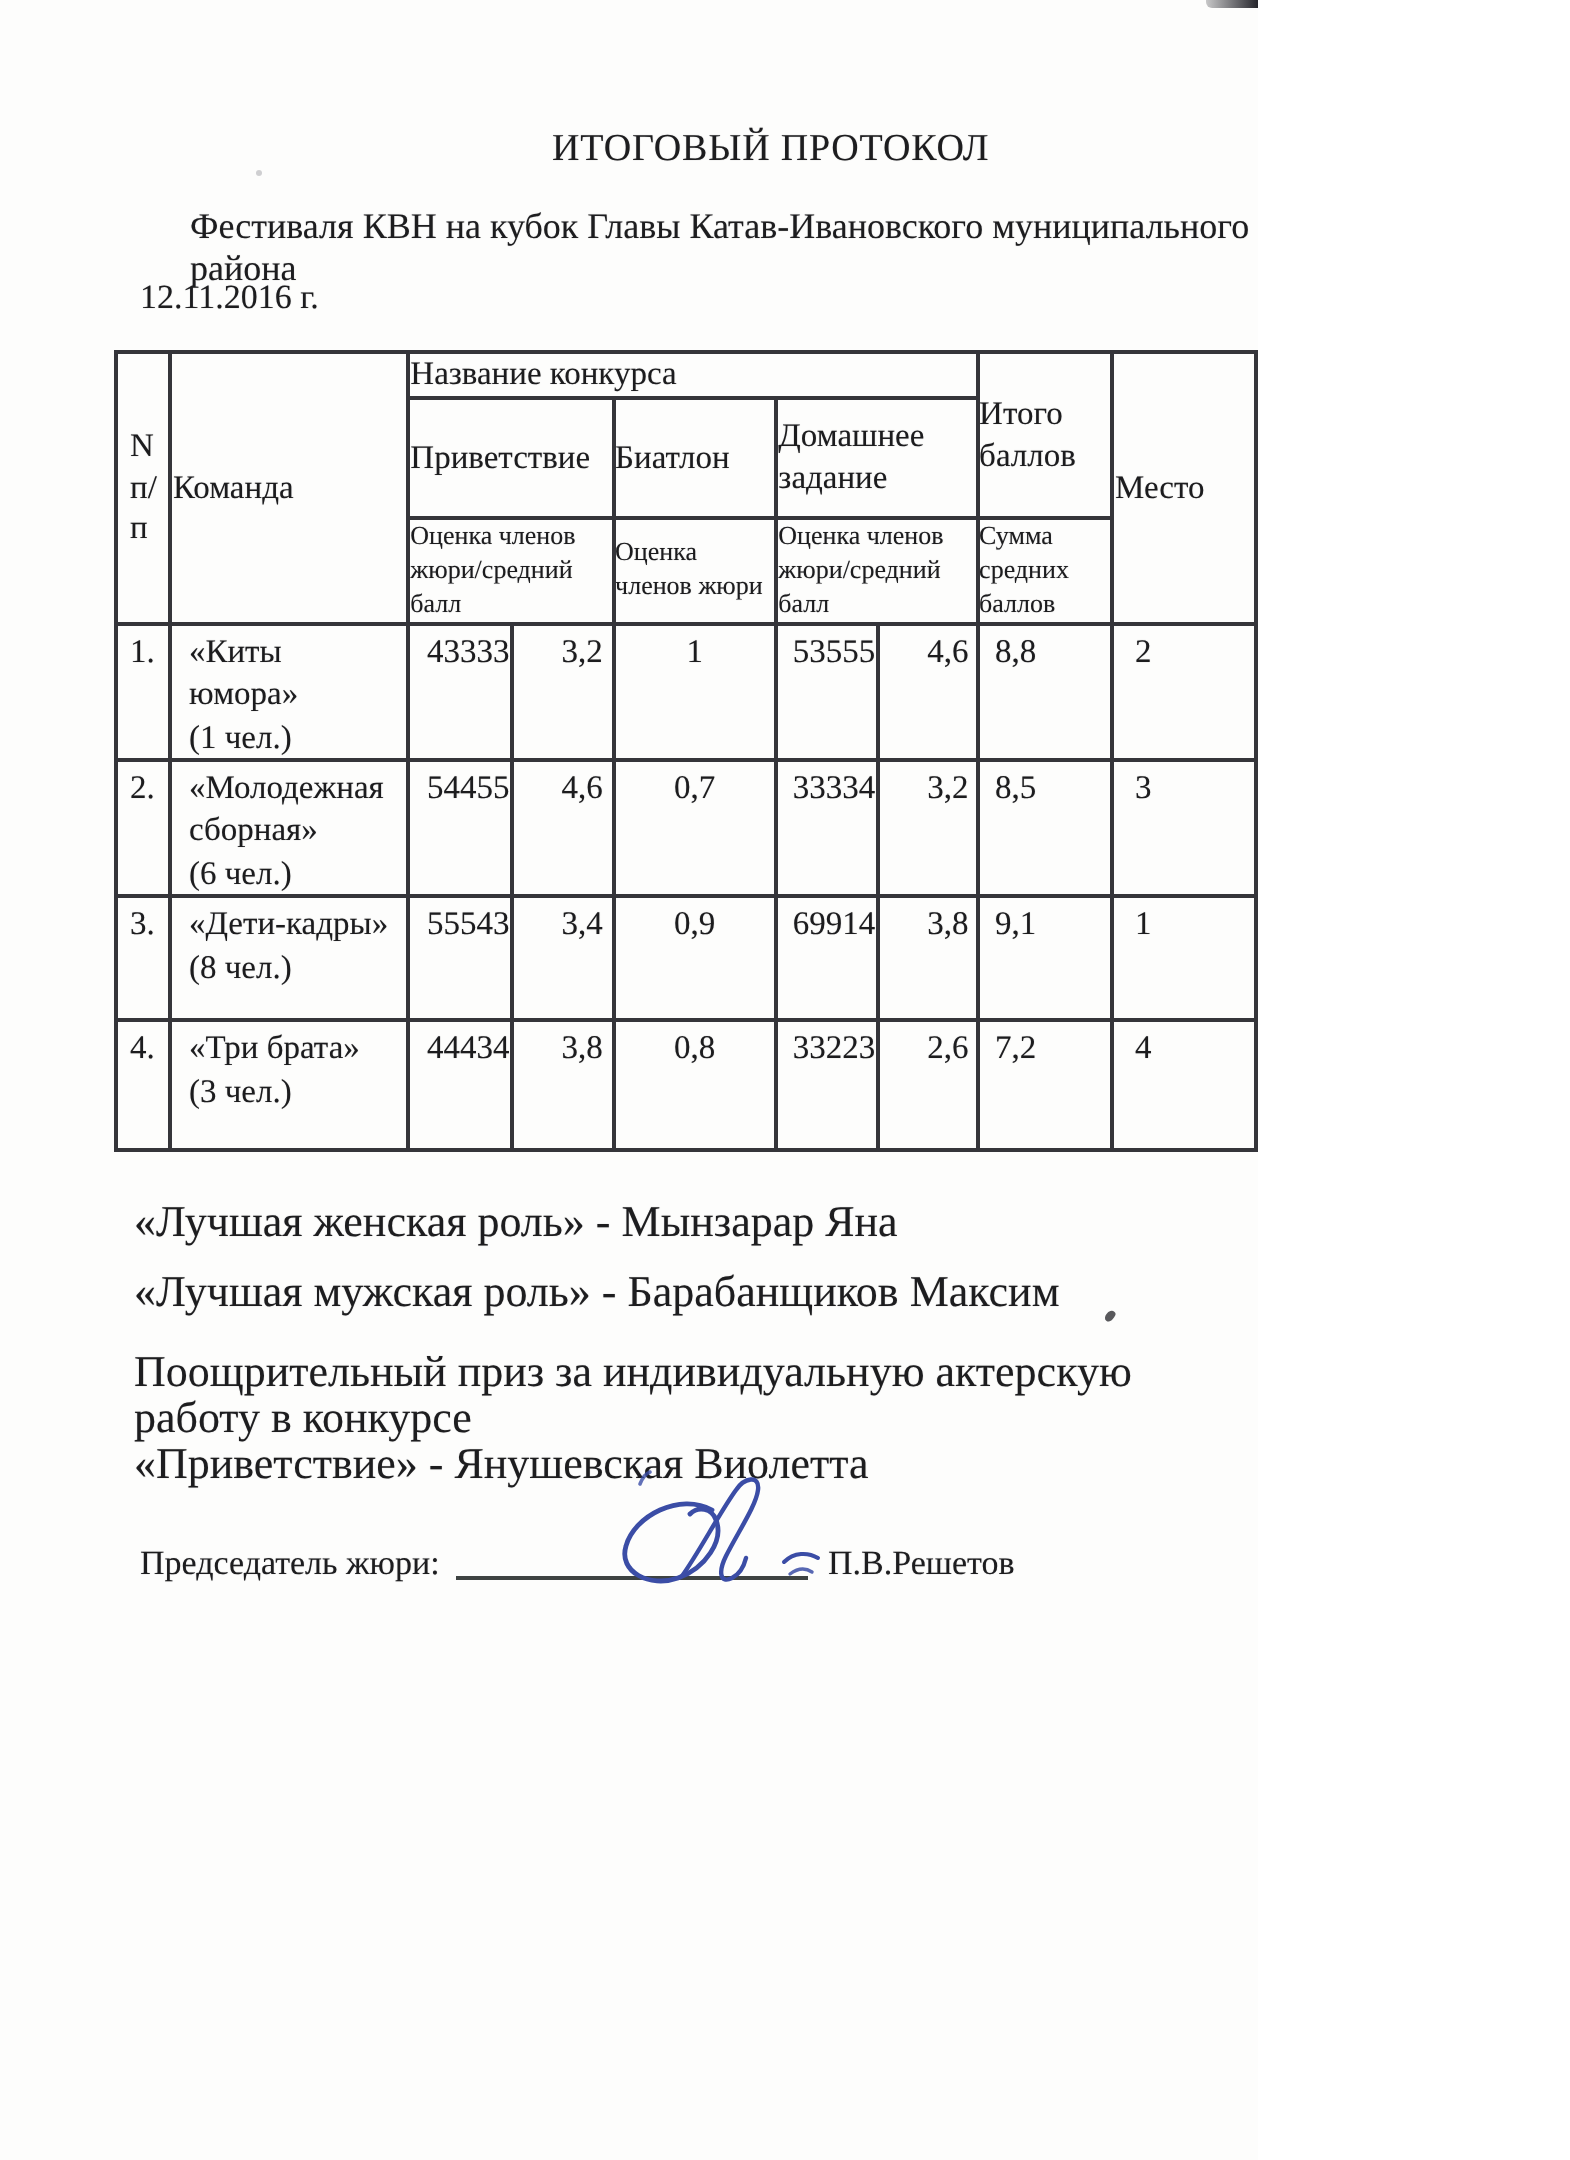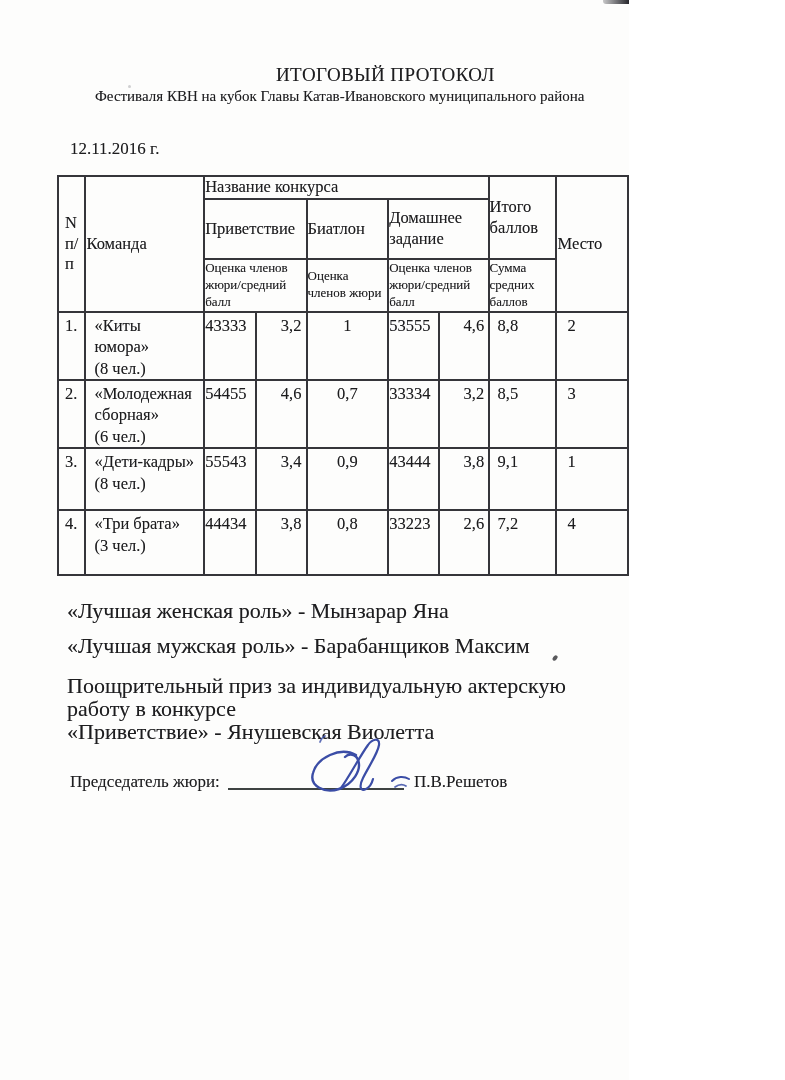--- a/index.html
+++ b/index.html
@@ -13,21 +13,21 @@
     position:relative;
     width:629px; height:1080px;
     background:#fdfdfc;
     overflow:hidden;
     text-shadow:0 0 0.5px rgba(20,20,25,.35); 
   }
   .abs { position:absolute; }
   .pre { white-space:pre-line; }
 
   .doc-title   { left:276px; top:64px;  font-size:19px; letter-spacing:.4px; }
-  .doc-subtitle{ left:95px;  top:88px; font-size:15px; }
+  .doc-subtitle{ left:95px;  top:103px; font-size:18px; }
   .doc-date    { left:70px;  top:139px; font-size:17px; }
 
   
   table.results {
     position:absolute; left:57px; top:175px;
     border-collapse:collapse; table-layout:fixed;
     font-size:16.5px; color:#1c1c1e;
   }
   .results th, .results td {
     border:2px solid #35353a;
@@ -41,21 +41,21 @@
   .results .hB { height:60px; }
   .results .hC { height:52px; }
   .results tr.r1 { height:60px; }
   .results tr.r2 { height:60px; }
   .results tr.r3 { height:62px; }
   .results tr.r4 { height:65px; }
   .results th.sub { font-size:13px; line-height:1.3; }
   .results th.th-num { text-align:left; padding-left:6px; }
   .results td.num  { padding-left:6px; }
   .results td.team { padding-left:8px; }
-  .results td.score{ text-align:left; }
+  .results td.score{ text-align:right; }
   .results td.avg  { padding-left:24px; }
   .results td.bia  { text-align:center; }
   .results td.tot  { padding-left:8px;margin-top:36px; }
   .results td.plc  { padding-left:10px; }
 
   
   .award { left:67px; font-size:22px; line-height:23px; }
   .award-1 { top:599px; }
   .award-2 { top:634px; }
   .award-3 { top:674px; }
@@ -128,21 +128,21 @@
 балл</th>
         <th class="sub">Сумма
 средних
 баллов</th>
       </tr>
 
       <tr class="r1">
         <td class="num">1.</td>
         <td class="team">«Киты
 юмора»
-(8 чел.)</td>
+(1 чел.)</td>
         <td class="score">43333</td>
         <td class="avg">3,2</td>
         <td class="bia">1</td>
         <td class="score">53555</td>
         <td class="avg">4,6</td>
         <td class="tot">8,8</td>
         <td class="plc">2</td>
       </tr>
       <tr class="r2">
         <td class="num">2.</td>
@@ -157,21 +157,21 @@
         <td class="tot">8,5</td>
         <td class="plc">3</td>
       </tr>
       <tr class="r3">
         <td class="num">3.</td>
         <td class="team">«Дети-кадры»
 (8 чел.)</td>
         <td class="score">55543</td>
         <td class="avg">3,4</td>
         <td class="bia">0,9</td>
-        <td class="score">43444</td>
+        <td class="score">69914</td>
         <td class="avg">3,8</td>
         <td class="tot">9,1</td>
         <td class="plc">1</td>
       </tr>
       <tr class="r4">
         <td class="num">4.</td>
         <td class="team">«Три брата»
 (3 чел.)</td>
         <td class="score">44434</td>
         <td class="avg">3,8</td>

